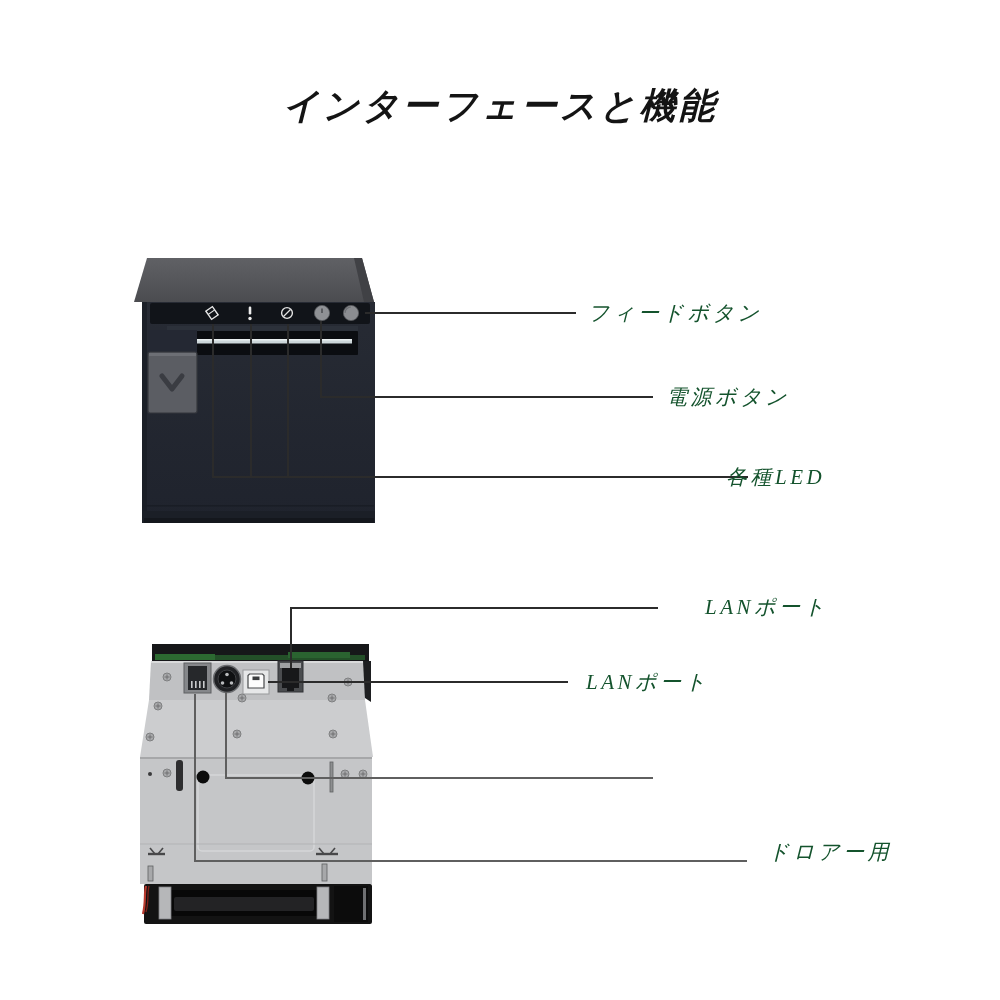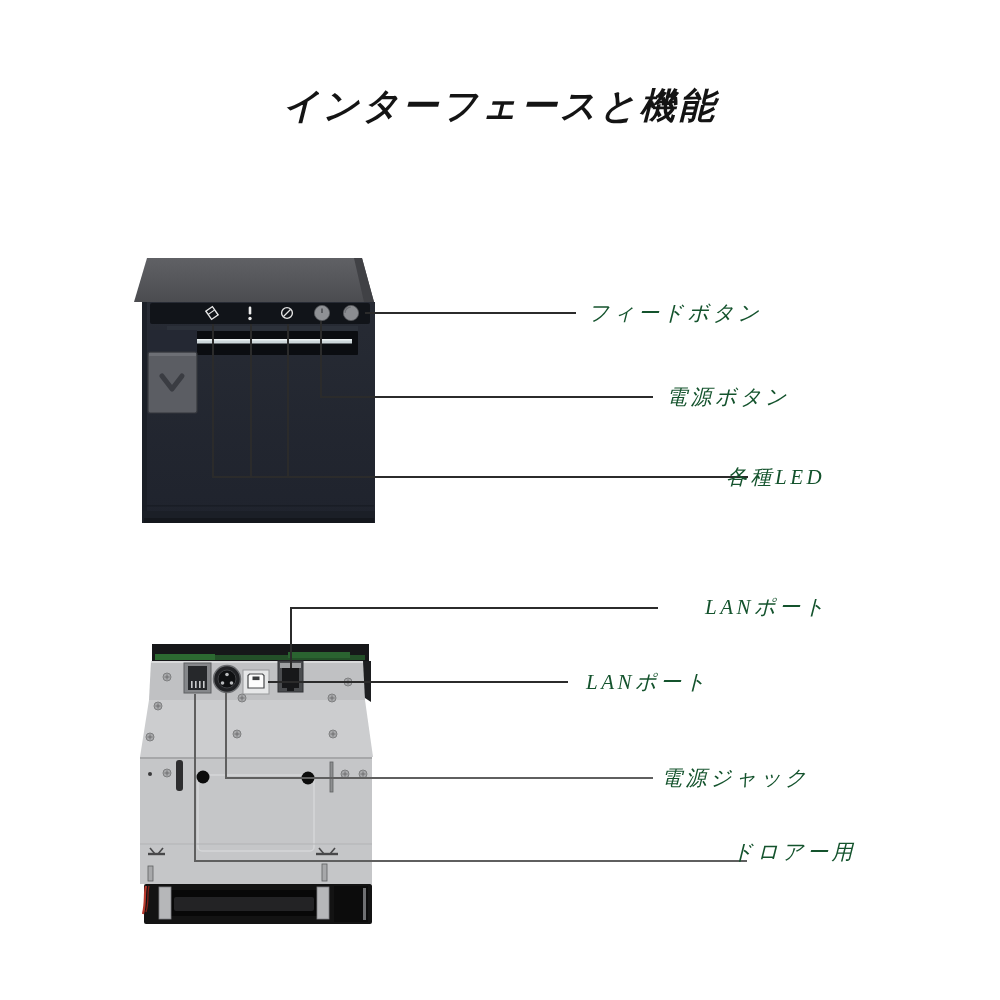--- a/index.html
+++ b/index.html
@@ -254,18 +254,17 @@
 
   <div class="vline light" style="left:194px; top:694px; height:167px;"></div>
   <div class="hline light" style="left:194px; top:860px; width:553px;"></div>
 
   <div class="label" style="left:588px; top:299px;">フィードボタン</div>
   <div class="label" style="left:666px; top:383px;">電源ボタン</div>
   <div class="label" style="left:726px; top:463px;">各種LED</div>
 
   <div class="label" style="left:705px; top:593px;">LANポート</div>
   <div class="label" style="left:586px; top:668px;">LANポート</div>
-  <div class="label" style="left:661px; top:764px;">電源ジャック</div>
-  <div class="label two-line" style="left:732px; top:841px;">
+  <div class="label two-line" style="left:768px; top:841px;">
     <span style="display:block;">ドロアー用</span>
   </div>
 
 </div>
 
 </body></html>

